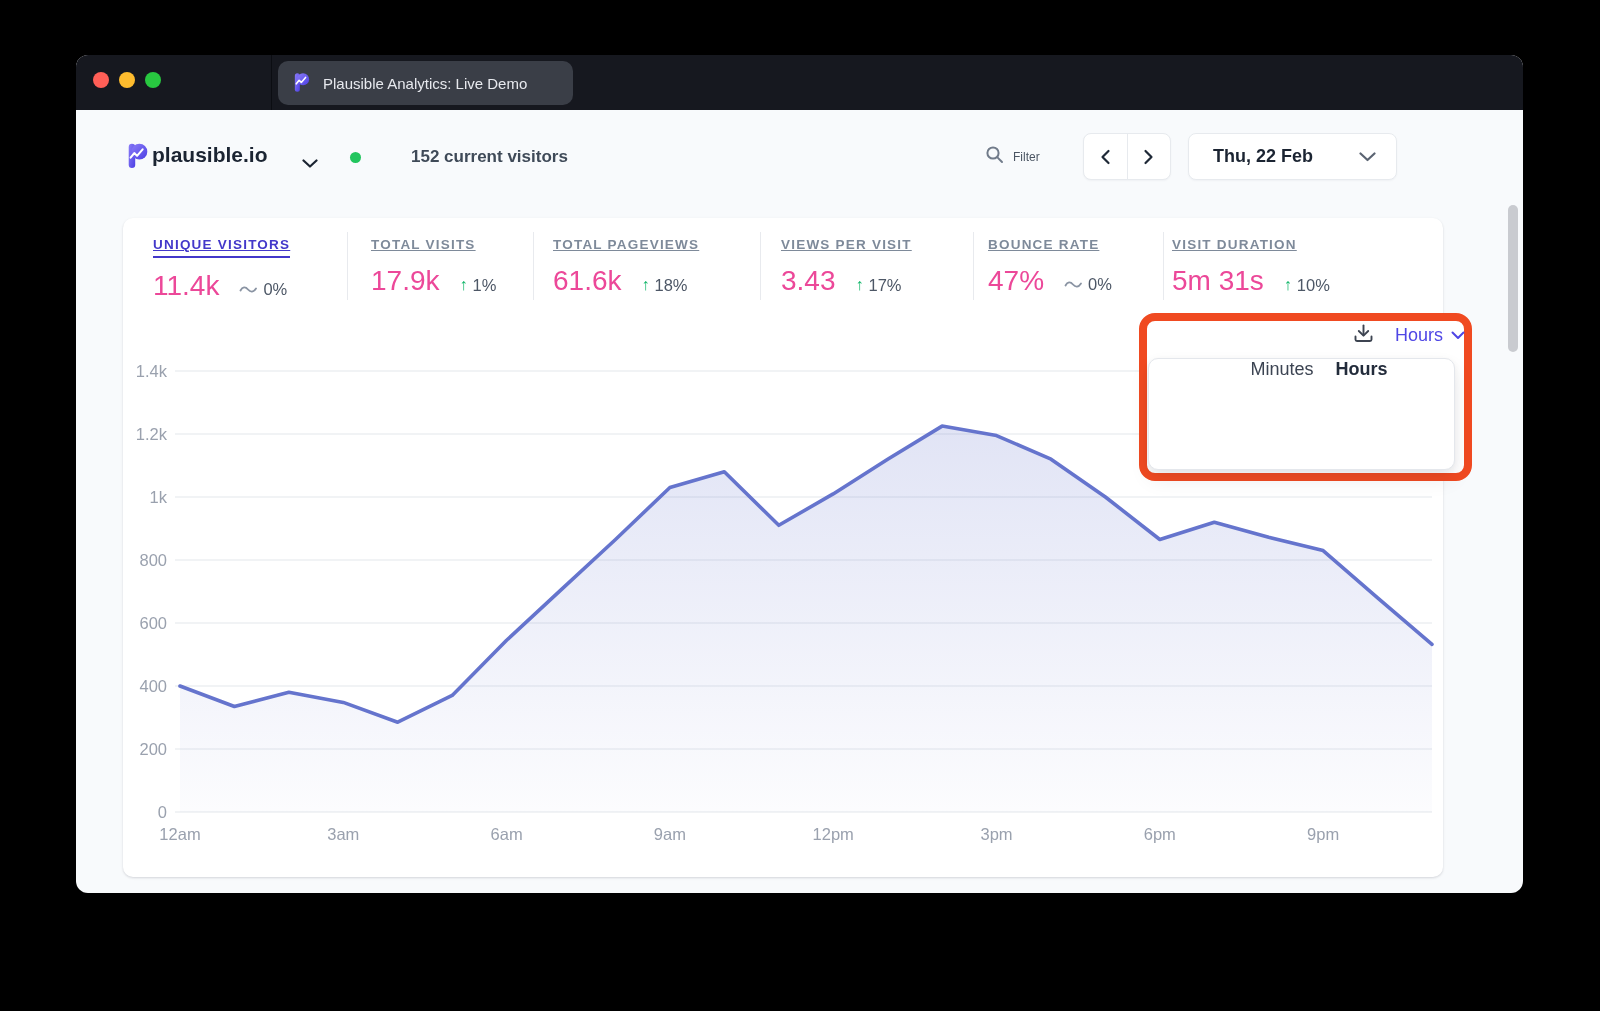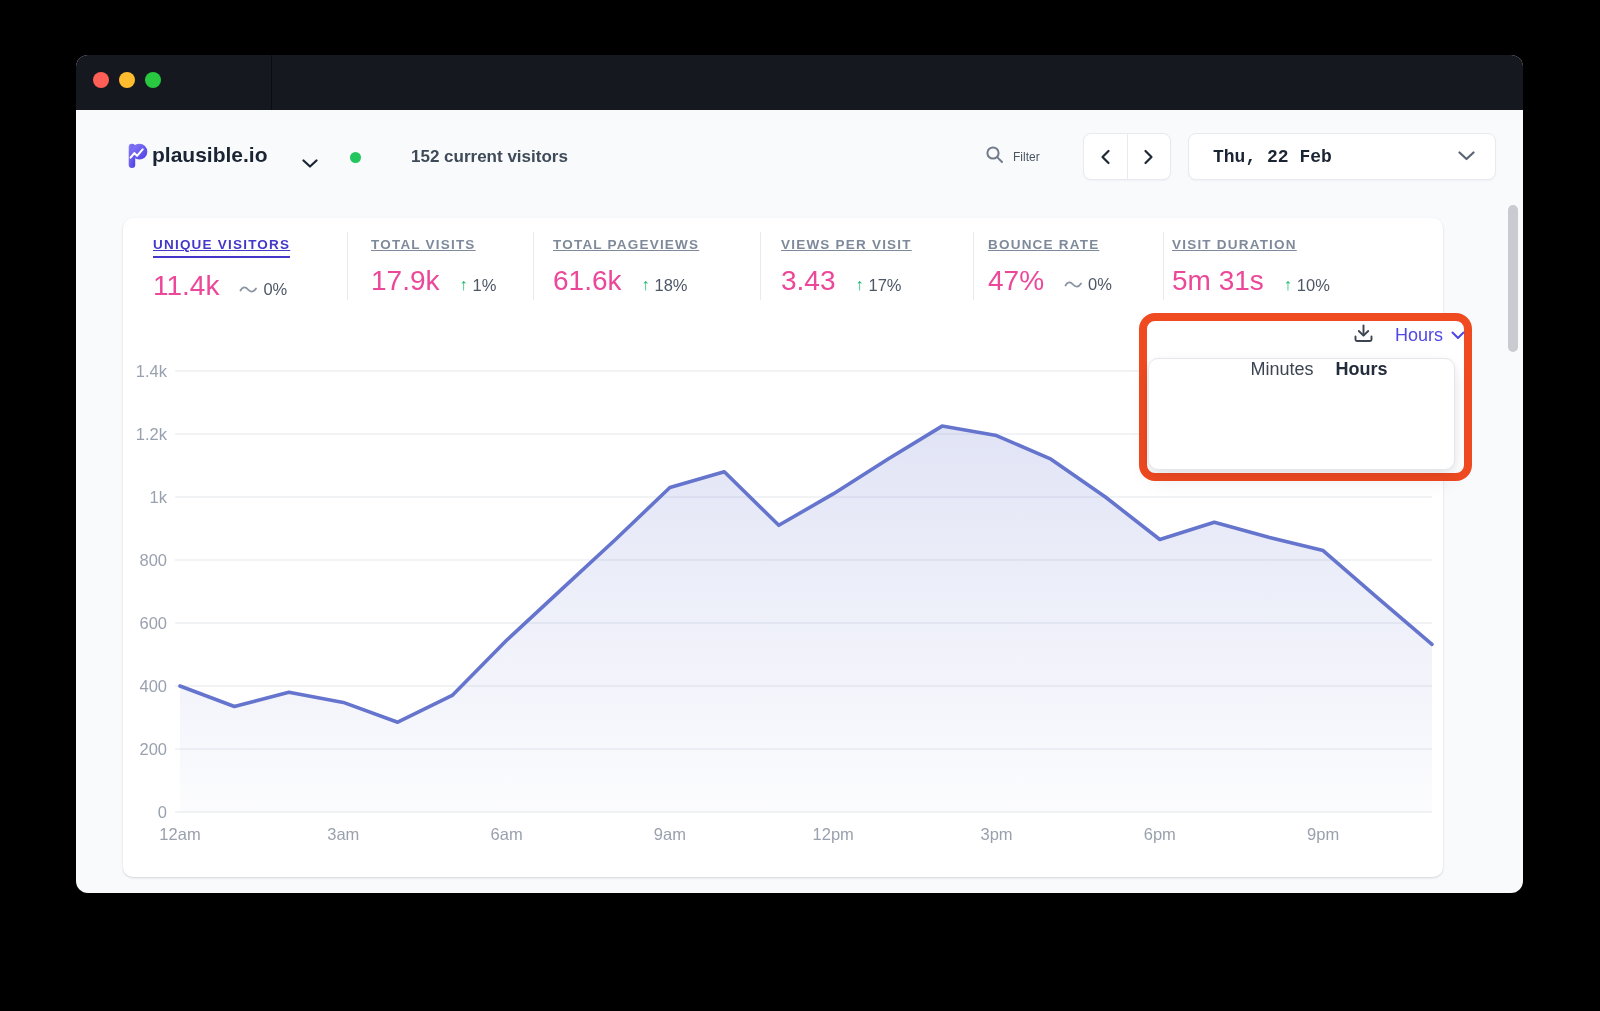--- a/index.html
+++ b/index.html
@@ -31,23 +31,23 @@
   .visitors{position:absolute;left:295px;top:37px;font-size:17px;font-weight:600;color:#3f4a58;margin-left:40px;}
   .filter{position:absolute;left:909px;top:35px;display:flex;align-items:center;gap:8px;color:#4b5563;font-size:12px;cursor:pointer;}
   .arrow-group{
     position:absolute;left:1007px;top:23px;width:88px;height:47px;background:#fff;
     border:1px solid #e7eaee;border-radius:8px;box-sizing:border-box;display:flex;
     box-shadow:0 1px 2px rgba(16,24,40,.04);
   }
   .arrow-btn{flex:1;display:flex;align-items:center;justify-content:center;cursor:pointer;}
   .arrow-btn:first-child{border-right:1px solid #e7eaee;}
   .date-picker{
-    position:absolute;left:1112px;top:23px;width:308px;height:47px;background:#fff;
+    position:absolute;left:1112px;top:23px;width:209px;height:47px;background:#fff;
     border:1px solid #e7eaee;border-radius:8px;box-sizing:border-box;display:flex;align-items:center;
-    padding:0 20px 0 24px;box-shadow:0 1px 2px rgba(16,24,40,.04);cursor:pointer;font-family:Liberation Mono, monospace;
+    padding:0 20px 0 24px;box-shadow:0 1px 2px rgba(16,24,40,.04);cursor:pointer;
   }
   .date-label{font-size:18px;font-weight:700;color:#1b2432;flex:1;}
   
   .card{
     position:absolute;left:47px;top:108px;width:1320px;height:659px;background:#fff;border-radius:10px;
     box-shadow:0 1px 2px rgba(16,24,40,.06),0 1px 3px rgba(16,24,40,.1);
   }
   .stat{position:absolute;top:17px;}
   .stat-label{font-size:13.5px;font-weight:700;letter-spacing:.09em;color:#7e8a9a;white-space:nowrap;text-decoration:underline;}
   .stat-label.active{color:#4338ca;border-bottom:2px solid #4338ca;padding-bottom:4px;display:inline-block;}
@@ -81,20 +81,36 @@
 </head>
 <body>
 
 <div class="browser-window">
 
   <div class="titlebar">
     <div class="traffic t-red"></div>
     <div class="traffic t-yellow"></div>
     <div class="traffic t-green"></div>
     <div class="tab-divider"></div>
+    <div class="tab">
+      <span>
+        <svg width="20" height="22" viewBox="0 0 28 30">
+          <defs>
+              <linearGradient id="lgf" x1="0" y1="0" x2="1" y2="1">
+            <stop offset="0" stop-color="#8b7cf7"></stop>
+                <stop offset="1" stop-color="#4c3fe4"></stop>
+          </linearGradient>
+            </defs>
+          <rect x="4" y="4" width="7" height="26" rx="3.5" fill="url(#lgf)"></rect>
+          <circle cx="15.5" cy="12.5" r="8.5" fill="url(#lgf)"></circle>
+          <polyline points="6,19 10,14 13,17 19,10" fill="none" stroke="#fff" stroke-width="2.2" stroke-linecap="round" stroke-linejoin="round"></polyline>
+        </svg>
+      </span>
+      <span class="tab-title">Plausible Analytics: Live Demo</span>
+    </div>
   </div>
 
   <div style="position:absolute;left:0;top:55px;width:1447px;height:783px;">
 
     <span class="hdr-logo">
       <svg width="26" height="28" viewBox="0 0 28 30">
         <defs>
             <linearGradient id="lg" x1="0" y1="0" x2="1" y2="1">
           <stop offset="0" stop-color="#8b7cf7"></stop>
               <stop offset="1" stop-color="#4c3fe4"></stop>

